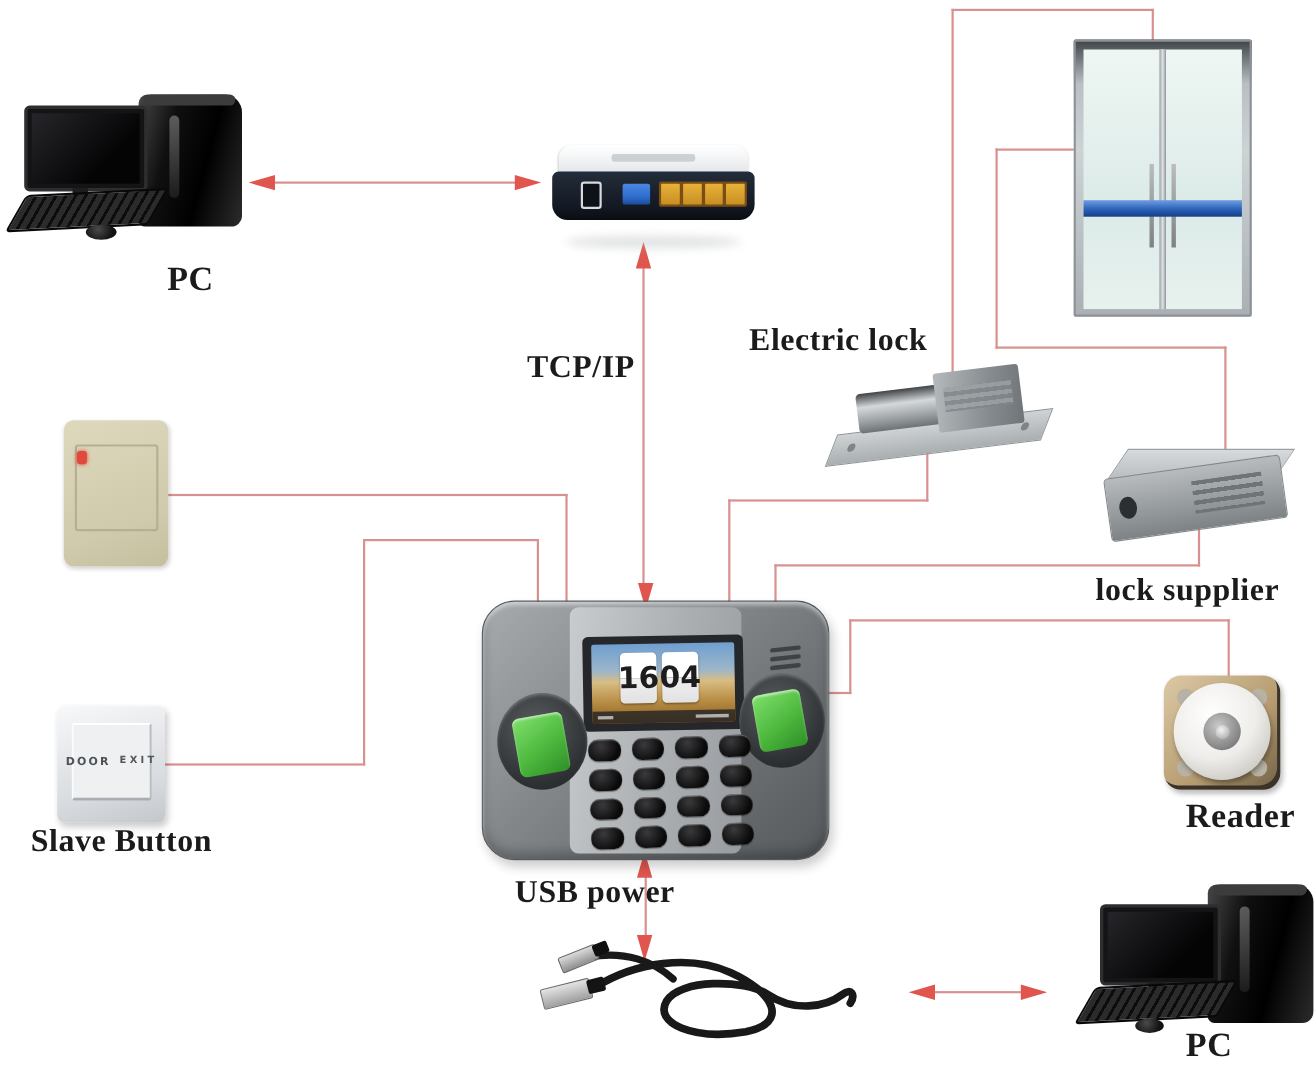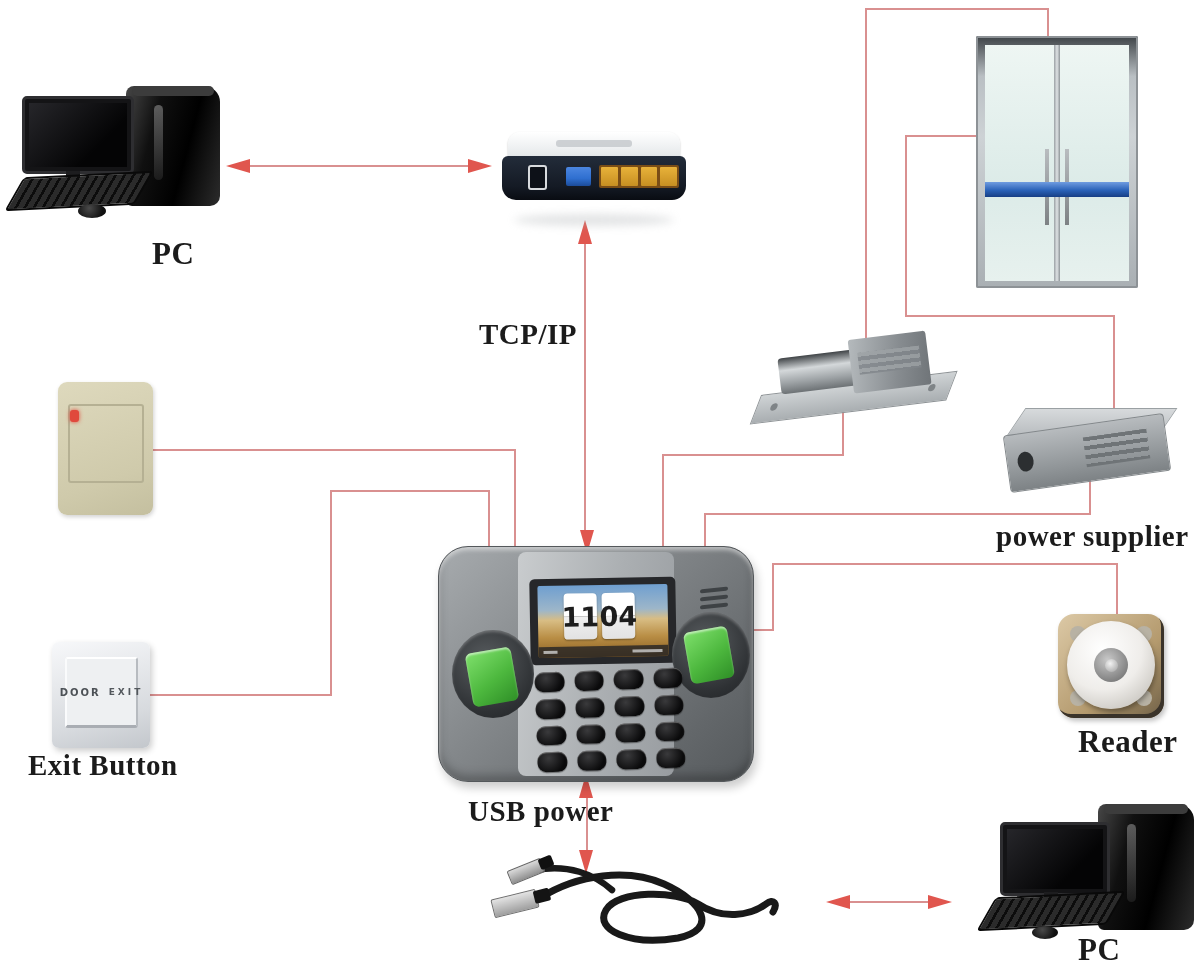--- a/index.html
+++ b/index.html
@@ -223,63 +223,64 @@
 
   <div class="door">
     <div class="glass">
       <div class="mull"></div>
       <div class="h1"></div>
       <div class="h2"></div>
       <div class="bar"></div>
     </div>
   </div>
 
+  <div class="lbl" style="left:681px;top:295px;">Electric lock</div>
   <div class="elock">
     <div class="plate">
         <i class="s1"></i>
         <i class="s2"></i>
       </div>
     <div class="cyl"></div>
     <div class="box"></div>
   </div>
 
   <div class="psu">
     <div class="top"></div>
     <div class="body">
       <div class="hole"></div>
       <div class="vents"></div>
     </div>
   </div>
-  <div class="lbl" style="left:996px;top:522px;">power supplier</div>
+  <div class="lbl" style="left:996px;top:522px;">lock supplier</div>
 
   <div class="rf">
     <div class="inner"></div>
     <div class="led"></div>
   </div>
 
   <div class="exitbtn">
     <div class="pad">
       <span class="t1">DOOR</span>
       <svg width="28" height="13" viewBox="0 0 28 13">
         <circle cx="5.5" cy="6.5" r="4.5" fill="none" stroke="#1d1d1d" stroke-width="2.6"></circle>
         <rect x="9" y="5" width="15" height="3" fill="#1d1d1d"></rect>
         <rect x="18" y="7" width="3" height="5" fill="#1d1d1d"></rect>
         <rect x="23" y="7" width="3" height="5" fill="#1d1d1d"></rect>
       </svg>
       <span class="t2">EXIT</span>
     </div>
   </div>
-  <div class="lbl" style="left:28px;top:751px;">Exit Button</div>
+  <div class="lbl" style="left:28px;top:751px;">Slave Button</div>
 
   <div class="term">
     <div class="body"></div>
     <div class="center"></div>
     <div class="bezel">
       <div class="scr">
-        <div class="card c1">11</div>
+        <div class="card c1">16</div>
         <div class="card c2">04</div>
         <div class="status">
             <i class="a"></i>
             <i class="b"></i>
           </div>
       </div>
     </div>
     <div class="spk">
         <i></i>
         <i></i>

